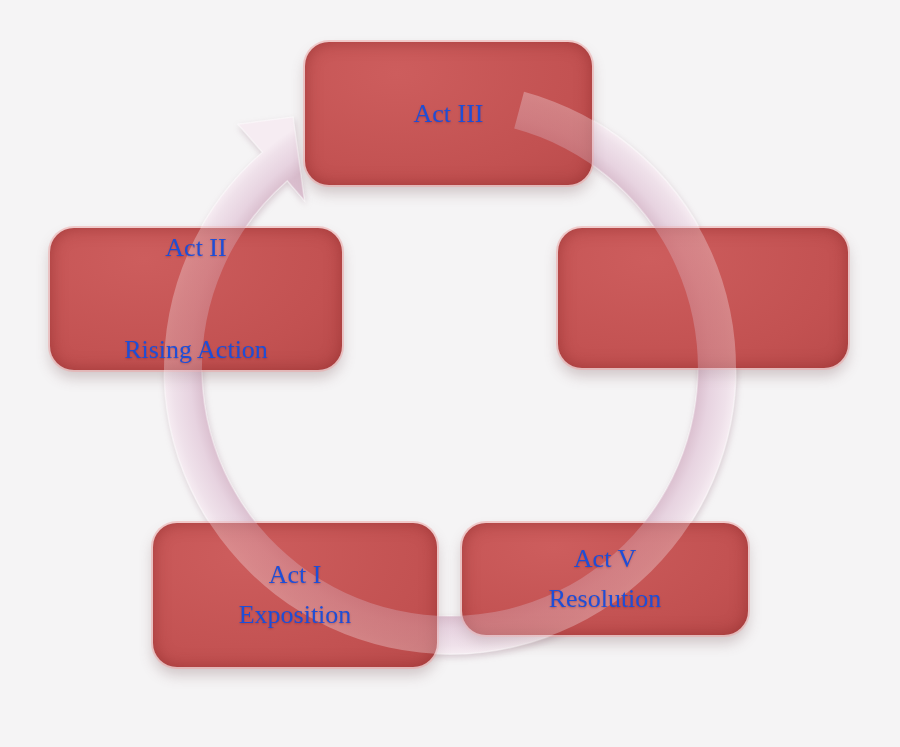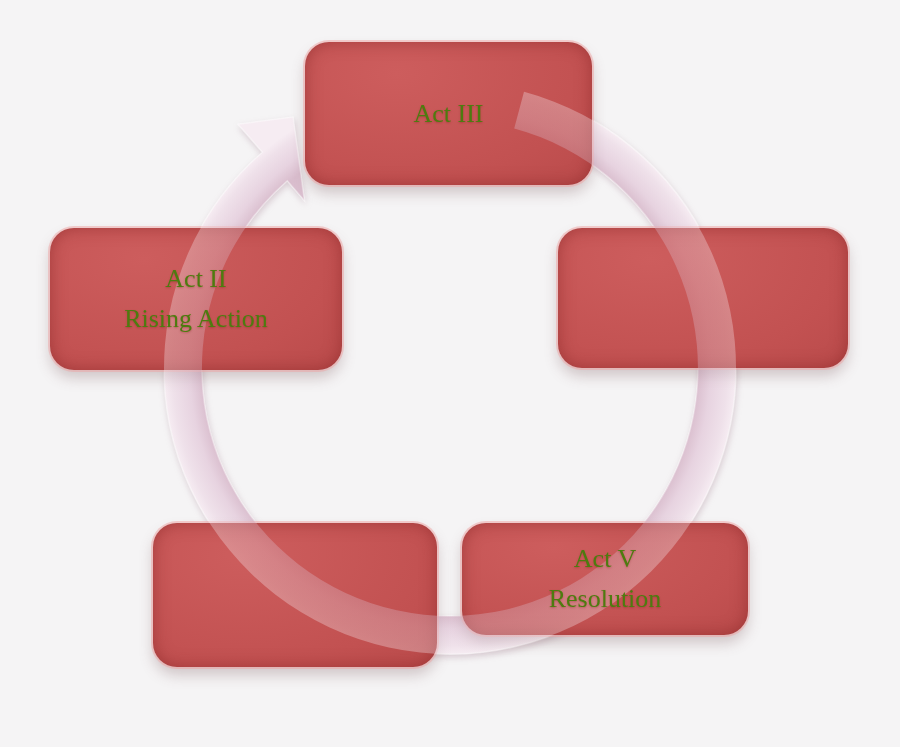--- a/index.html
+++ b/index.html
@@ -17,29 +17,29 @@
       #cd5d5d 0%, #c25151 48%, #b34646 85%, #aa4040 100%);
     box-shadow:
       inset 0 0 16px rgba(128, 32, 32, 0.5),
       0 0 0 2px rgba(240, 164, 164, 0.5),
       0 8px 14px rgba(110, 75, 80, 0.28);
   }
   .node-label {
     position: absolute; z-index: 4;
     display: flex; flex-direction: column;
     align-items: center; justify-content: center;
-    text-align: center; color: #4d7c0f;
+    text-align: center; color: #1d4ed8;
     font-size: 26px; line-height: 28px;
     padding: 0 18px; box-sizing: border-box;
     text-shadow: 0 1px 2px rgba(120, 30, 30, 0.35);
   }
   .node-label .line { margin: 6px 0; }
   
   .pos-act1 { left: 153px; top: 523px; width: 284px; height: 144px; }
-  .pos-act2 { left:  50px; top: 228px; width: 292px; height: 142px; }
+  .pos-act2 { left:  50px; top: 228px; width: 292px; height: 142px; justify-content: space-between; }
   .pos-act3 { left: 305px; top:  42px; width: 287px; height: 143px; }
   .pos-act4 { left: 558px; top: 228px; width: 290px; height: 140px; }
   .pos-act5 { left: 462px; top: 523px; width: 286px; height: 112px; }
 </style>
 </head>
 <body>
 
 <div class="stage">
 
   <svg class="ring-svg" width="900" height="747" viewBox="0 0 900 747" aria-hidden="true">
@@ -77,19 +77,23 @@
   <div class="node-label pos-act3">
     <div class="line">Act III</div>
   </div>
 
   <div class="node-label pos-act2">
     <div class="line">Act II</div>
     <div class="line">Rising Action</div>
   </div>
 
 
+  <div class="node-label pos-act1">
+    <div class="line">Act I</div>
+    <div class="line">Exposition</div>
+  </div>
 
   <div class="node-label pos-act5">
     <div class="line">Act V</div>
     <div class="line">Resolution</div>
   </div>
 
 </div>
 
 </body></html>

